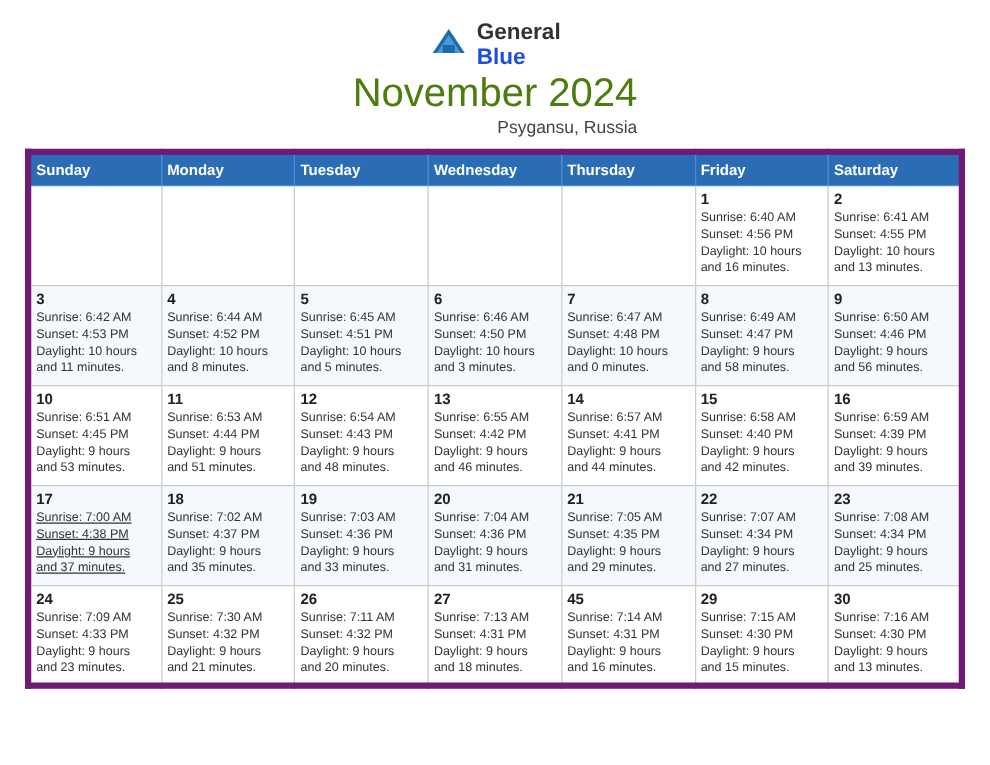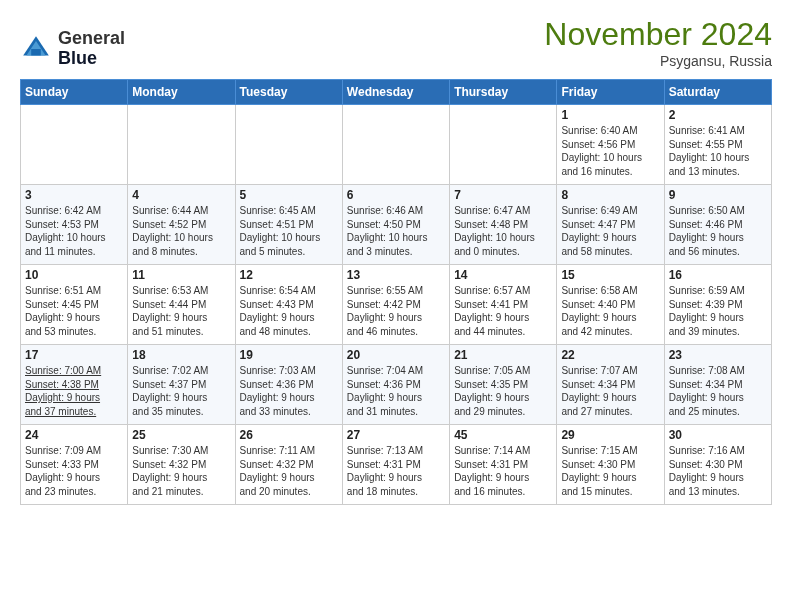--- a/index.html
+++ b/index.html
@@ -10,55 +10,56 @@
       height: 612px;
       overflow: hidden;
     }
     .page {
       width: 792px;
       padding: 16px 20px 12px 20px;
     }
     .header {
       display: flex;
       justify-content: space-between;
-      align-items: flex-end;
+      align-items: center;
       margin-bottom: 10px;
+      flex-direction: column;
     }
     .logo {
       display: flex;
       align-items: center;
       gap: 6px;
     }
     .logo-text {
       font-size: 18px;
       font-weight: bold;
       line-height: 1.1;
     }
     .logo-text .general { color: #333; }
-    .logo-text .blue { color: #0f172a; }
+    .logo-text .blue { color: #1d4ed8; }
     .logo-icon {
       width: 32px;
       height: 32px;
     }
     .title-block {
       text-align: right;
     }
     .month-title {
       font-size: 32px;
       font-weight: normal;
       color: #4d7c0f;
     }
     .location {
       font-size: 14px;
       color: #444;
     }
     .calendar {
       width: 100%;
       border-collapse: collapse;
-      border: 1px solid #701a75;
+      border: 5px solid #701a75;
       padding-left: 48px;
     }
     .calendar th {
       background-color: #2a6db5;
       color: #fff;
       font-size: 12px;
       font-weight: bold;
       padding: 5px 4px;
       text-align: left;
       border: 1px solid #4a8dd5;

